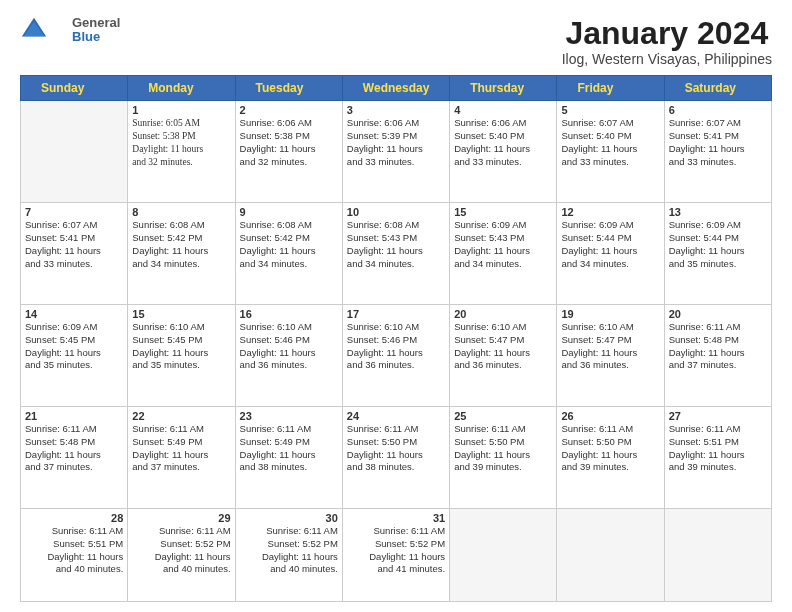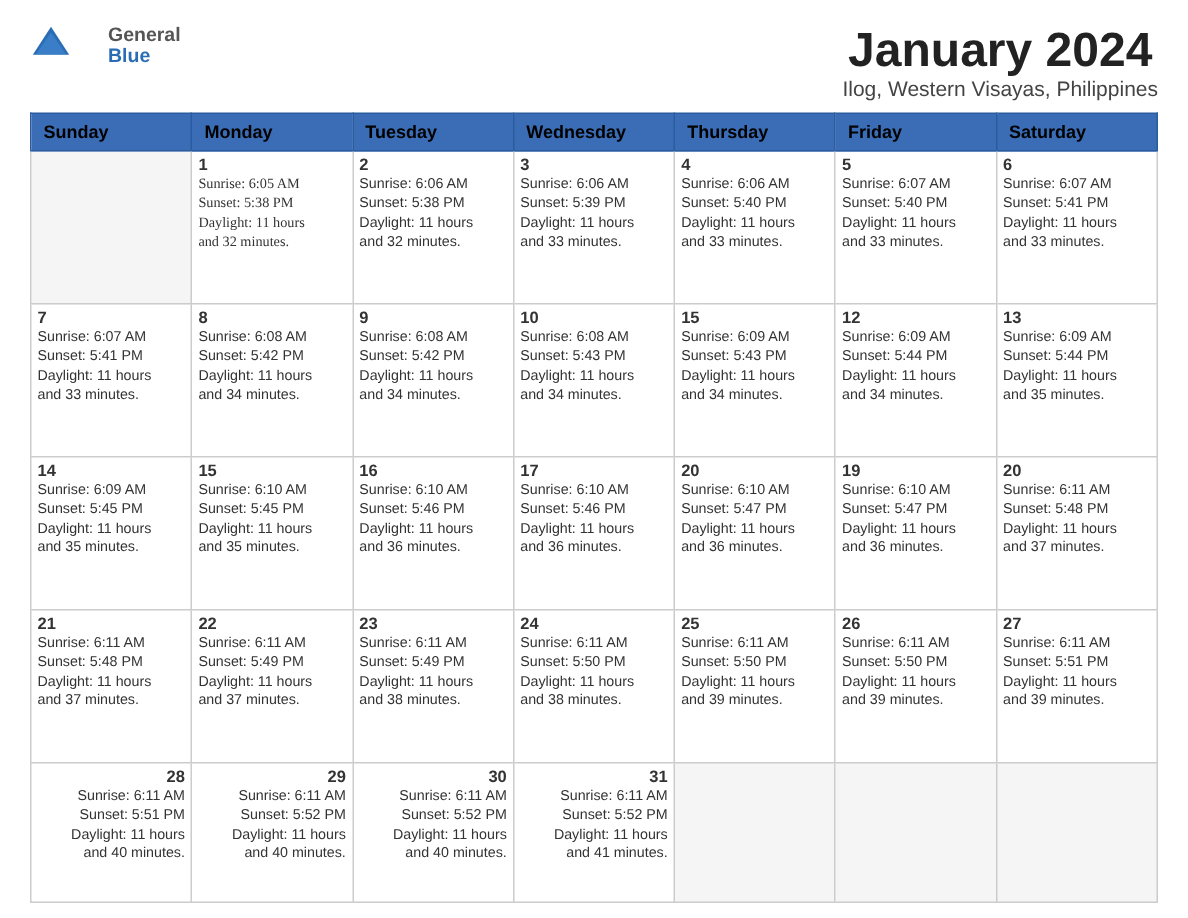--- a/index.html
+++ b/index.html
@@ -57,24 +57,24 @@
     }
     .calendar {
       flex: 1;
       border: 1px solid #ccc;
       border-collapse: collapse;
       width: 100%;
       table-layout: fixed;
     }
     .calendar th {
       background: #3a6db5;
-      color: #000000;
+      color: #fde047;
       font-size: 12px;
       font-weight: bold;
-      padding: 5px 8px;
+      padding: 5px 20px;
       text-align: left;
       border: 1px solid #2a5da0;
     }
     .calendar td {
       border: 1px solid #ccc;
       vertical-align: top;
       padding: 3px 4px;
       font-size: 10px;
       color: #333;
       height: 78px;

